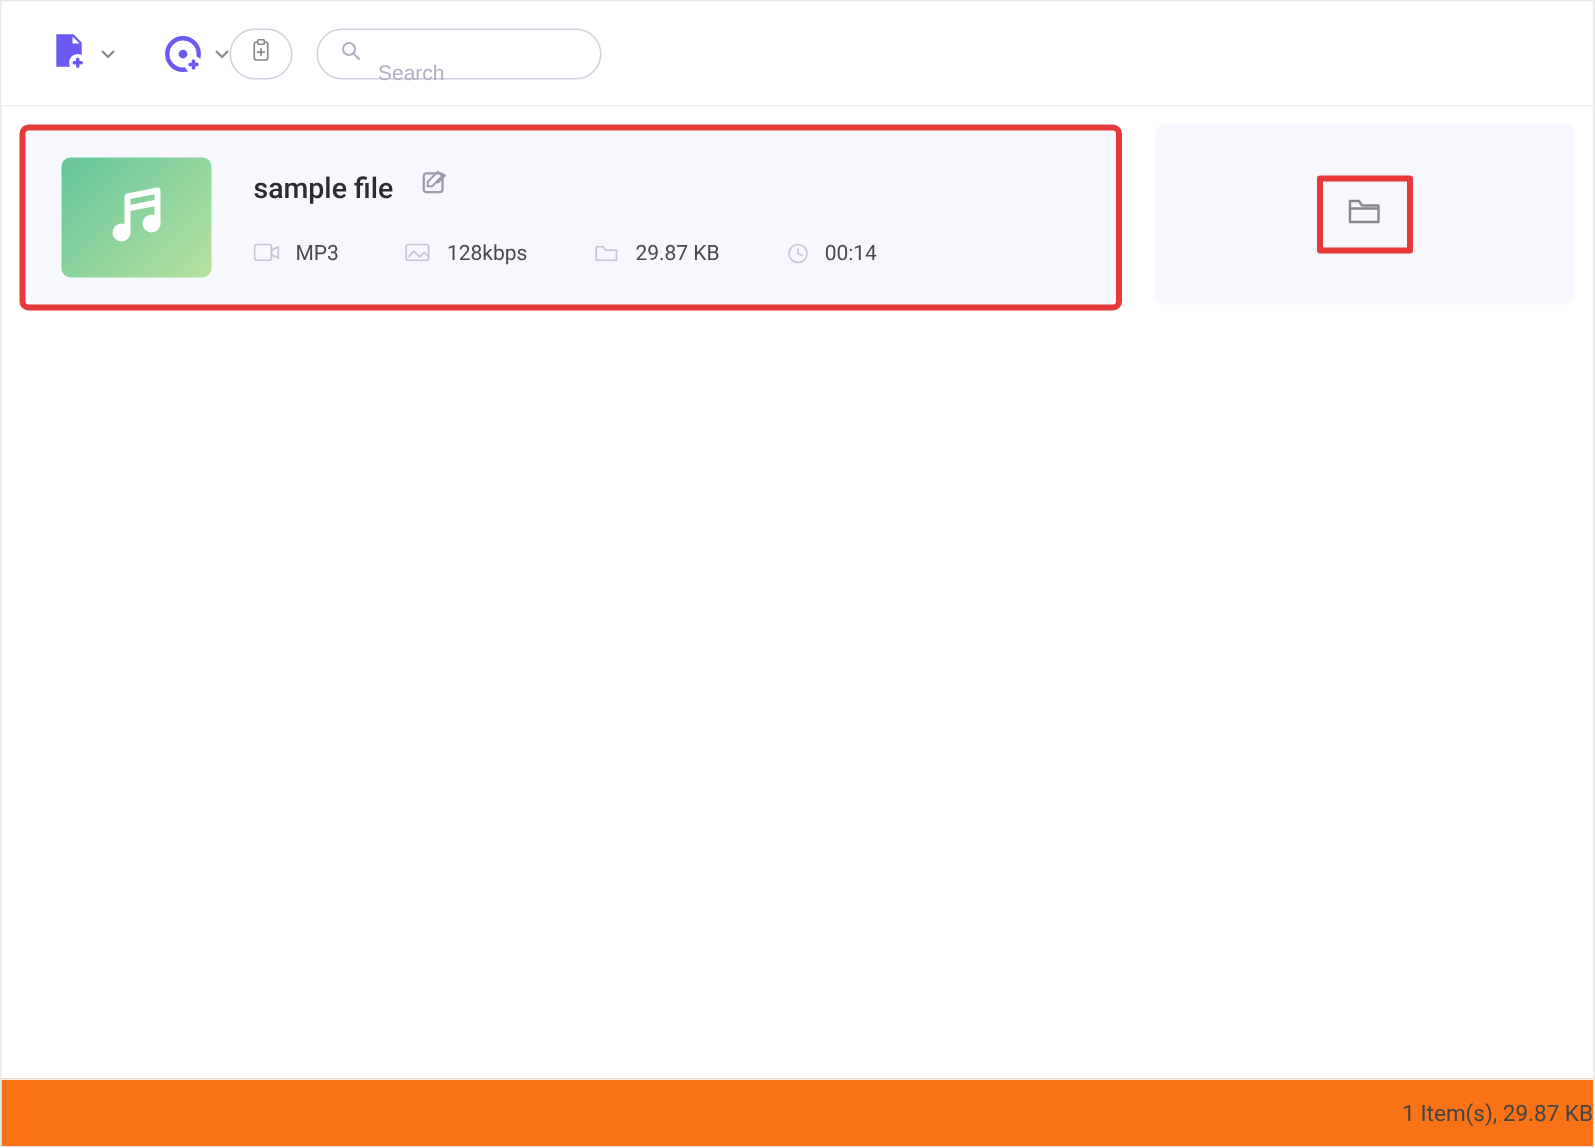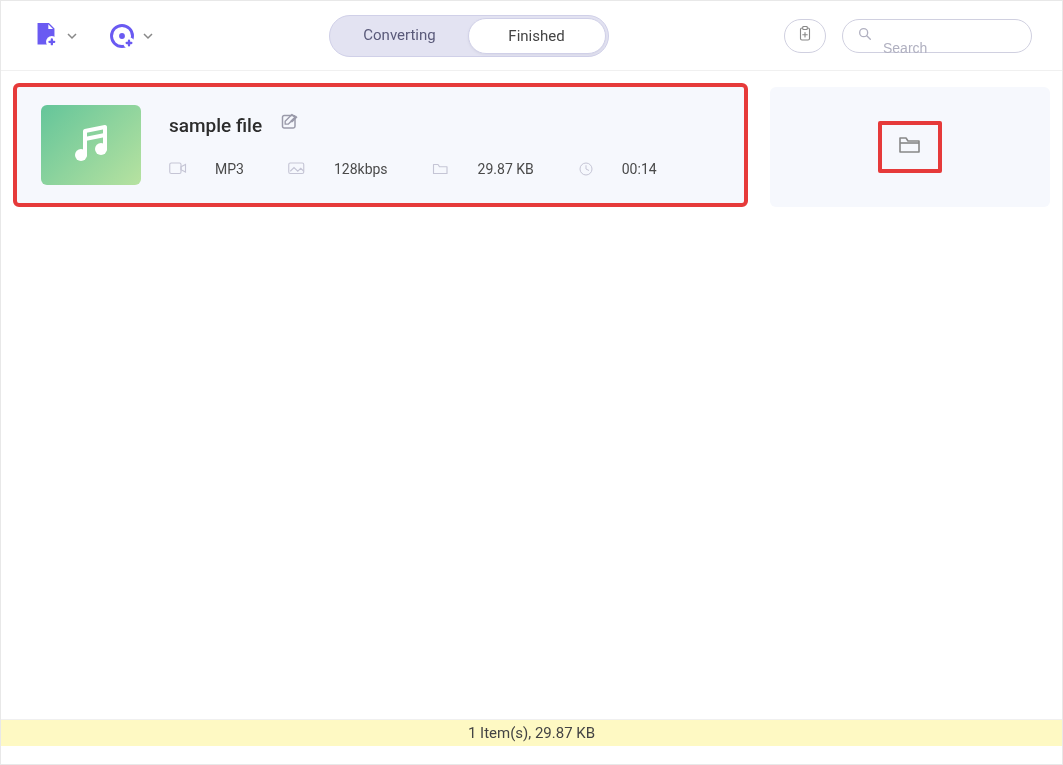--- a/index.html
+++ b/index.html
@@ -108,21 +108,21 @@
       color: #b0b0c0;
     }
     .content {
       padding: 12px;
       height: calc(100% - 70px - 45px);
       overflow: auto;
     }
     .file-row-wrapper {
       display: flex;
       gap: 22px;
-      align-items: flex-end;
+      align-items: flex-start;
     }
     .file-card {
       flex: 1;
       background: #f6f8fd;
       border-radius: 6px;
       display: flex;
       align-items: center;
       padding: 18px 24px;
       gap: 28px;
       border: 4px solid #e63a3a;
@@ -155,21 +155,21 @@
       color: #2c2c2c;
     }
     .meta-row {
       display: flex;
       align-items: center;
       gap: 44px;
     }
     .meta-item {
       display: flex;
       align-items: center;
-      gap: 28px;
+      gap: 10px;
       font-size: 14px;
       color: #4a4a4a;
     }
     .meta-icon {
       color: #c5c5d5;
       display: flex;
       align-items: center;
     }
     .side-card {
       width: 280px;
@@ -183,28 +183,28 @@
     .folder-btn-outline {
       border: 4px solid #e63a3a;
       padding: 10px 16px;
       border-radius: 2px;
       display: flex;
       align-items: center;
       justify-content: center;
       cursor: pointer;
     }
     .footer {
-      height: 27px;
-      display: flex;
-      align-items: center;
-      justify-content: center;
+      height: 45px;
+      display: flex;
+      align-items: center;
+      justify-content: flex-end;
       font-size: 15px;
       color: #444;
       border-top: 1px solid #f0f0f0;
-      background: #fef9c3;
+      background: #f97316;
     }
   </style>
 </head>
 <body>
 
 <div class="header">
   <div class="header-left">
     <div class="icon-button">
       <span class="add-file-icon">
         <svg width="28" height="28" viewBox="0 0 24 24" fill="none">
@@ -230,24 +230,20 @@
         </svg>
       </span>
       <span>
         <svg class="chevron-down" viewBox="0 0 10 10">
             <path d="M1 3 L5 7 L9 3" stroke="#888" stroke-width="1.5" fill="none"></path>
           </svg>
       </span>
     </div>
   </div>
 
-  <div class="tab-switcher">
-    <div class="tab">Converting</div>
-    <div class="tab active">Finished</div>
-  </div>
 
   <div class="header-right">
     <div class="clipboard-btn">
       <span>
         <svg width="18" height="18" viewBox="0 0 24 24" fill="none">
           <rect x="6" y="4" width="12" height="16" rx="2" stroke="#888" stroke-width="1.5"></rect>
           <rect x="9" y="2" width="6" height="4" rx="1" stroke="#888" stroke-width="1.5" fill="#fff"></rect>
           <path d="M12 10 L12 16 M9 13 L15 13" stroke="#888" stroke-width="1.5" stroke-linecap="round"></path>
         </svg>
       </span>

